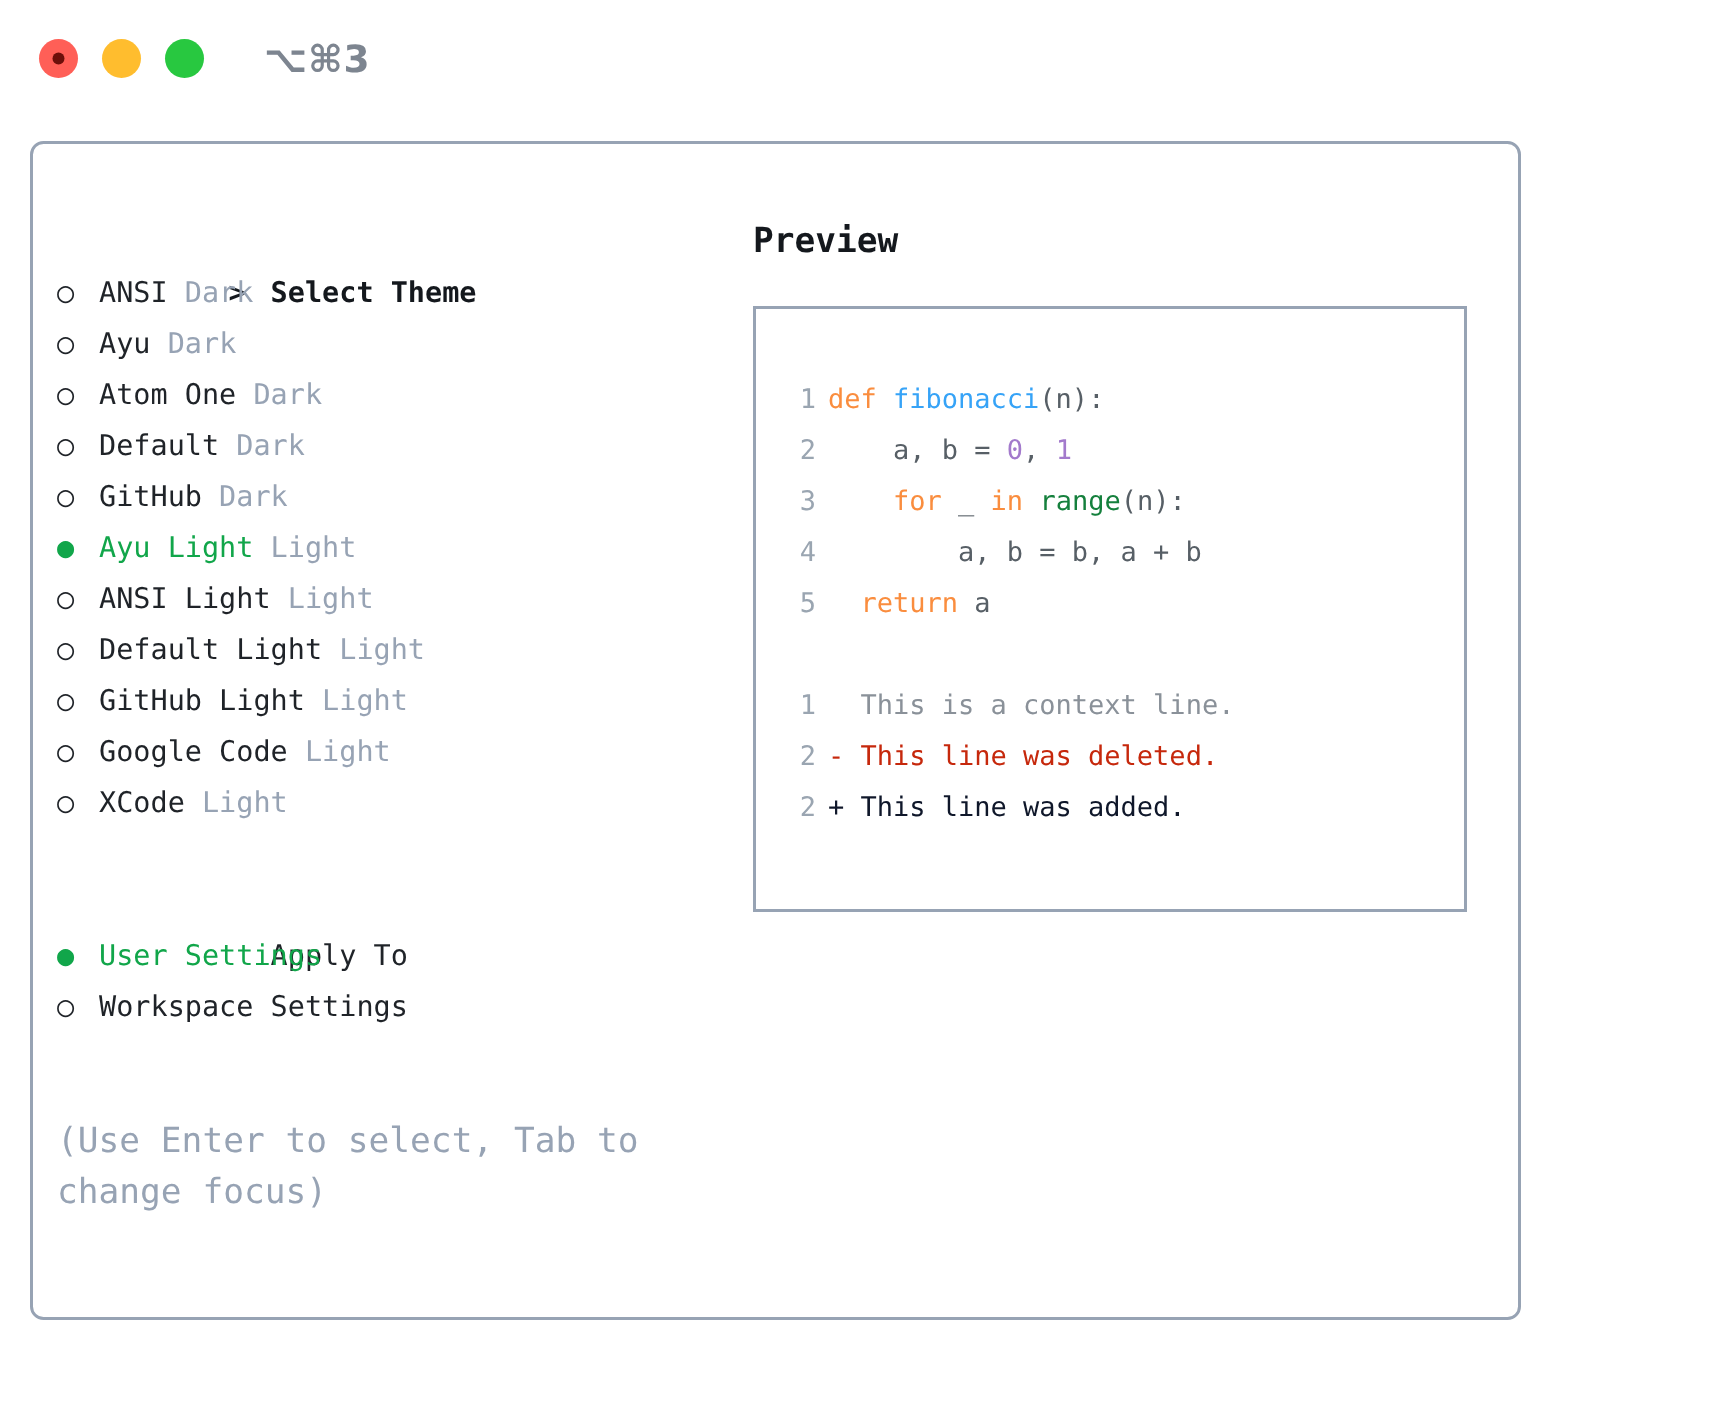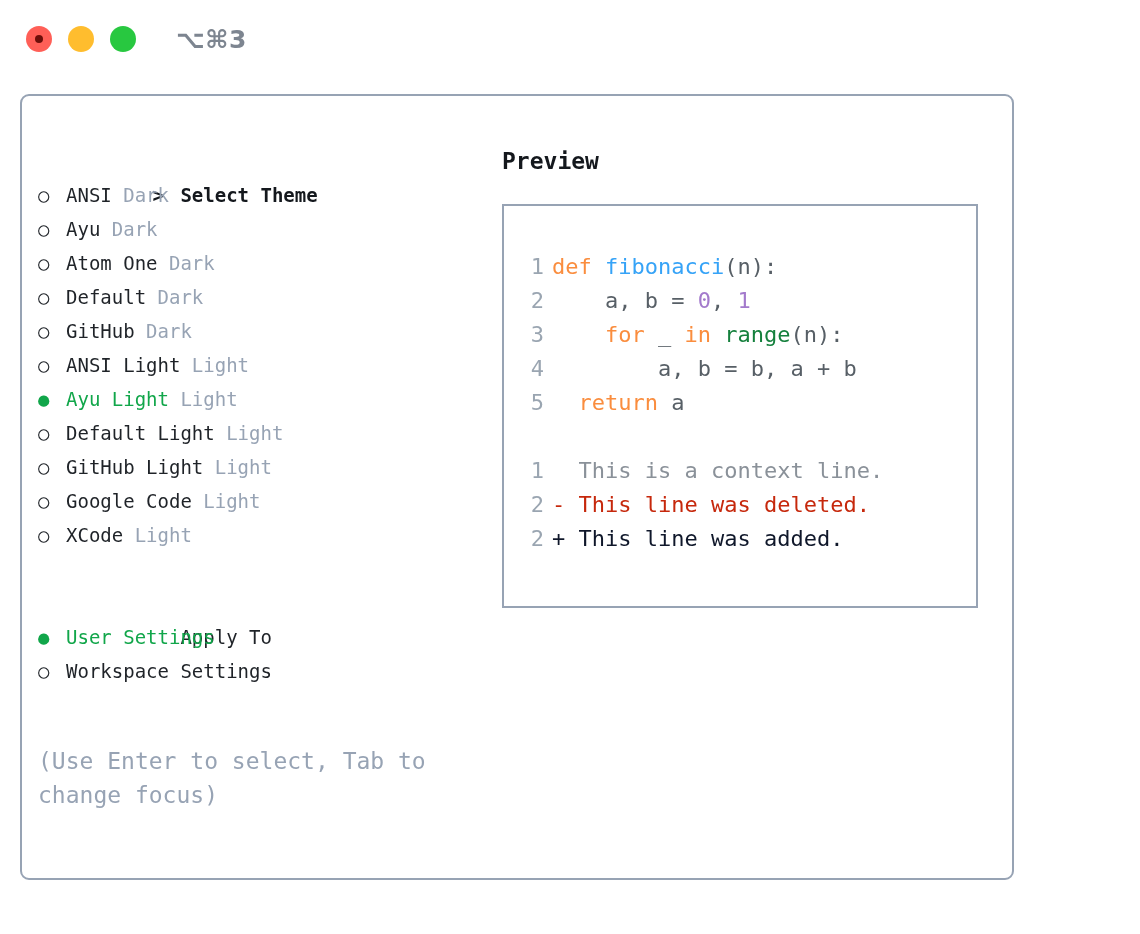--- a/index.html
+++ b/index.html
@@ -153,21 +153,21 @@
     margin-top: 26px;
     width: 476px;
     height: 404px;
     border: 2px solid #97a3b4;
     box-sizing: border-box;
     background: #ffffff;
     padding: 44px 0 0 14px;
   }
 
   .code-line {
-    font-size: 22px;
+    font-size: 18px;
     line-height: 34px;
     height: 34px;
     white-space: pre;
   }
   .ln {
     display: inline-block;
     width: 26px;
     text-align: right;
     color: #9aa5b1;
   }
@@ -208,22 +208,22 @@
         <div class="row header">
           <span class="marker">&gt;</span><span>Select Theme</span>
         </div>
 
         <div id="theme-list">
             <div class="row"><span class="marker">○</span><span>ANSI</span><span class="tag"> Dark</span></div>
             <div class="row"><span class="marker">○</span><span>Ayu</span><span class="tag"> Dark</span></div>
             <div class="row"><span class="marker">○</span><span>Atom One</span><span class="tag"> Dark</span></div>
             <div class="row"><span class="marker">○</span><span>Default</span><span class="tag"> Dark</span></div>
             <div class="row"><span class="marker">○</span><span>GitHub</span><span class="tag"> Dark</span></div>
+            <div class="row selected"><span class="marker">●</span><span>Ayu Light</span><span class="tag"> Light</span></div>
             <div class="row"><span class="marker">○</span><span>ANSI Light</span><span class="tag"> Light</span></div>
-            <div class="row selected"><span class="marker">●</span><span>Ayu Light</span><span class="tag"> Light</span></div>
             <div class="row"><span class="marker">○</span><span>Default Light</span><span class="tag"> Light</span></div>
             <div class="row"><span class="marker">○</span><span>GitHub Light</span><span class="tag"> Light</span></div>
             <div class="row"><span class="marker">○</span><span>Google Code</span><span class="tag"> Light</span></div>
             <div class="row"><span class="marker">○</span><span>XCode</span><span class="tag"> Light</span></div>
           </div>
 
         <div class="spacer-row"></div>
 
         <div class="row">
           <span class="marker"> </span><span>Apply To</span>

